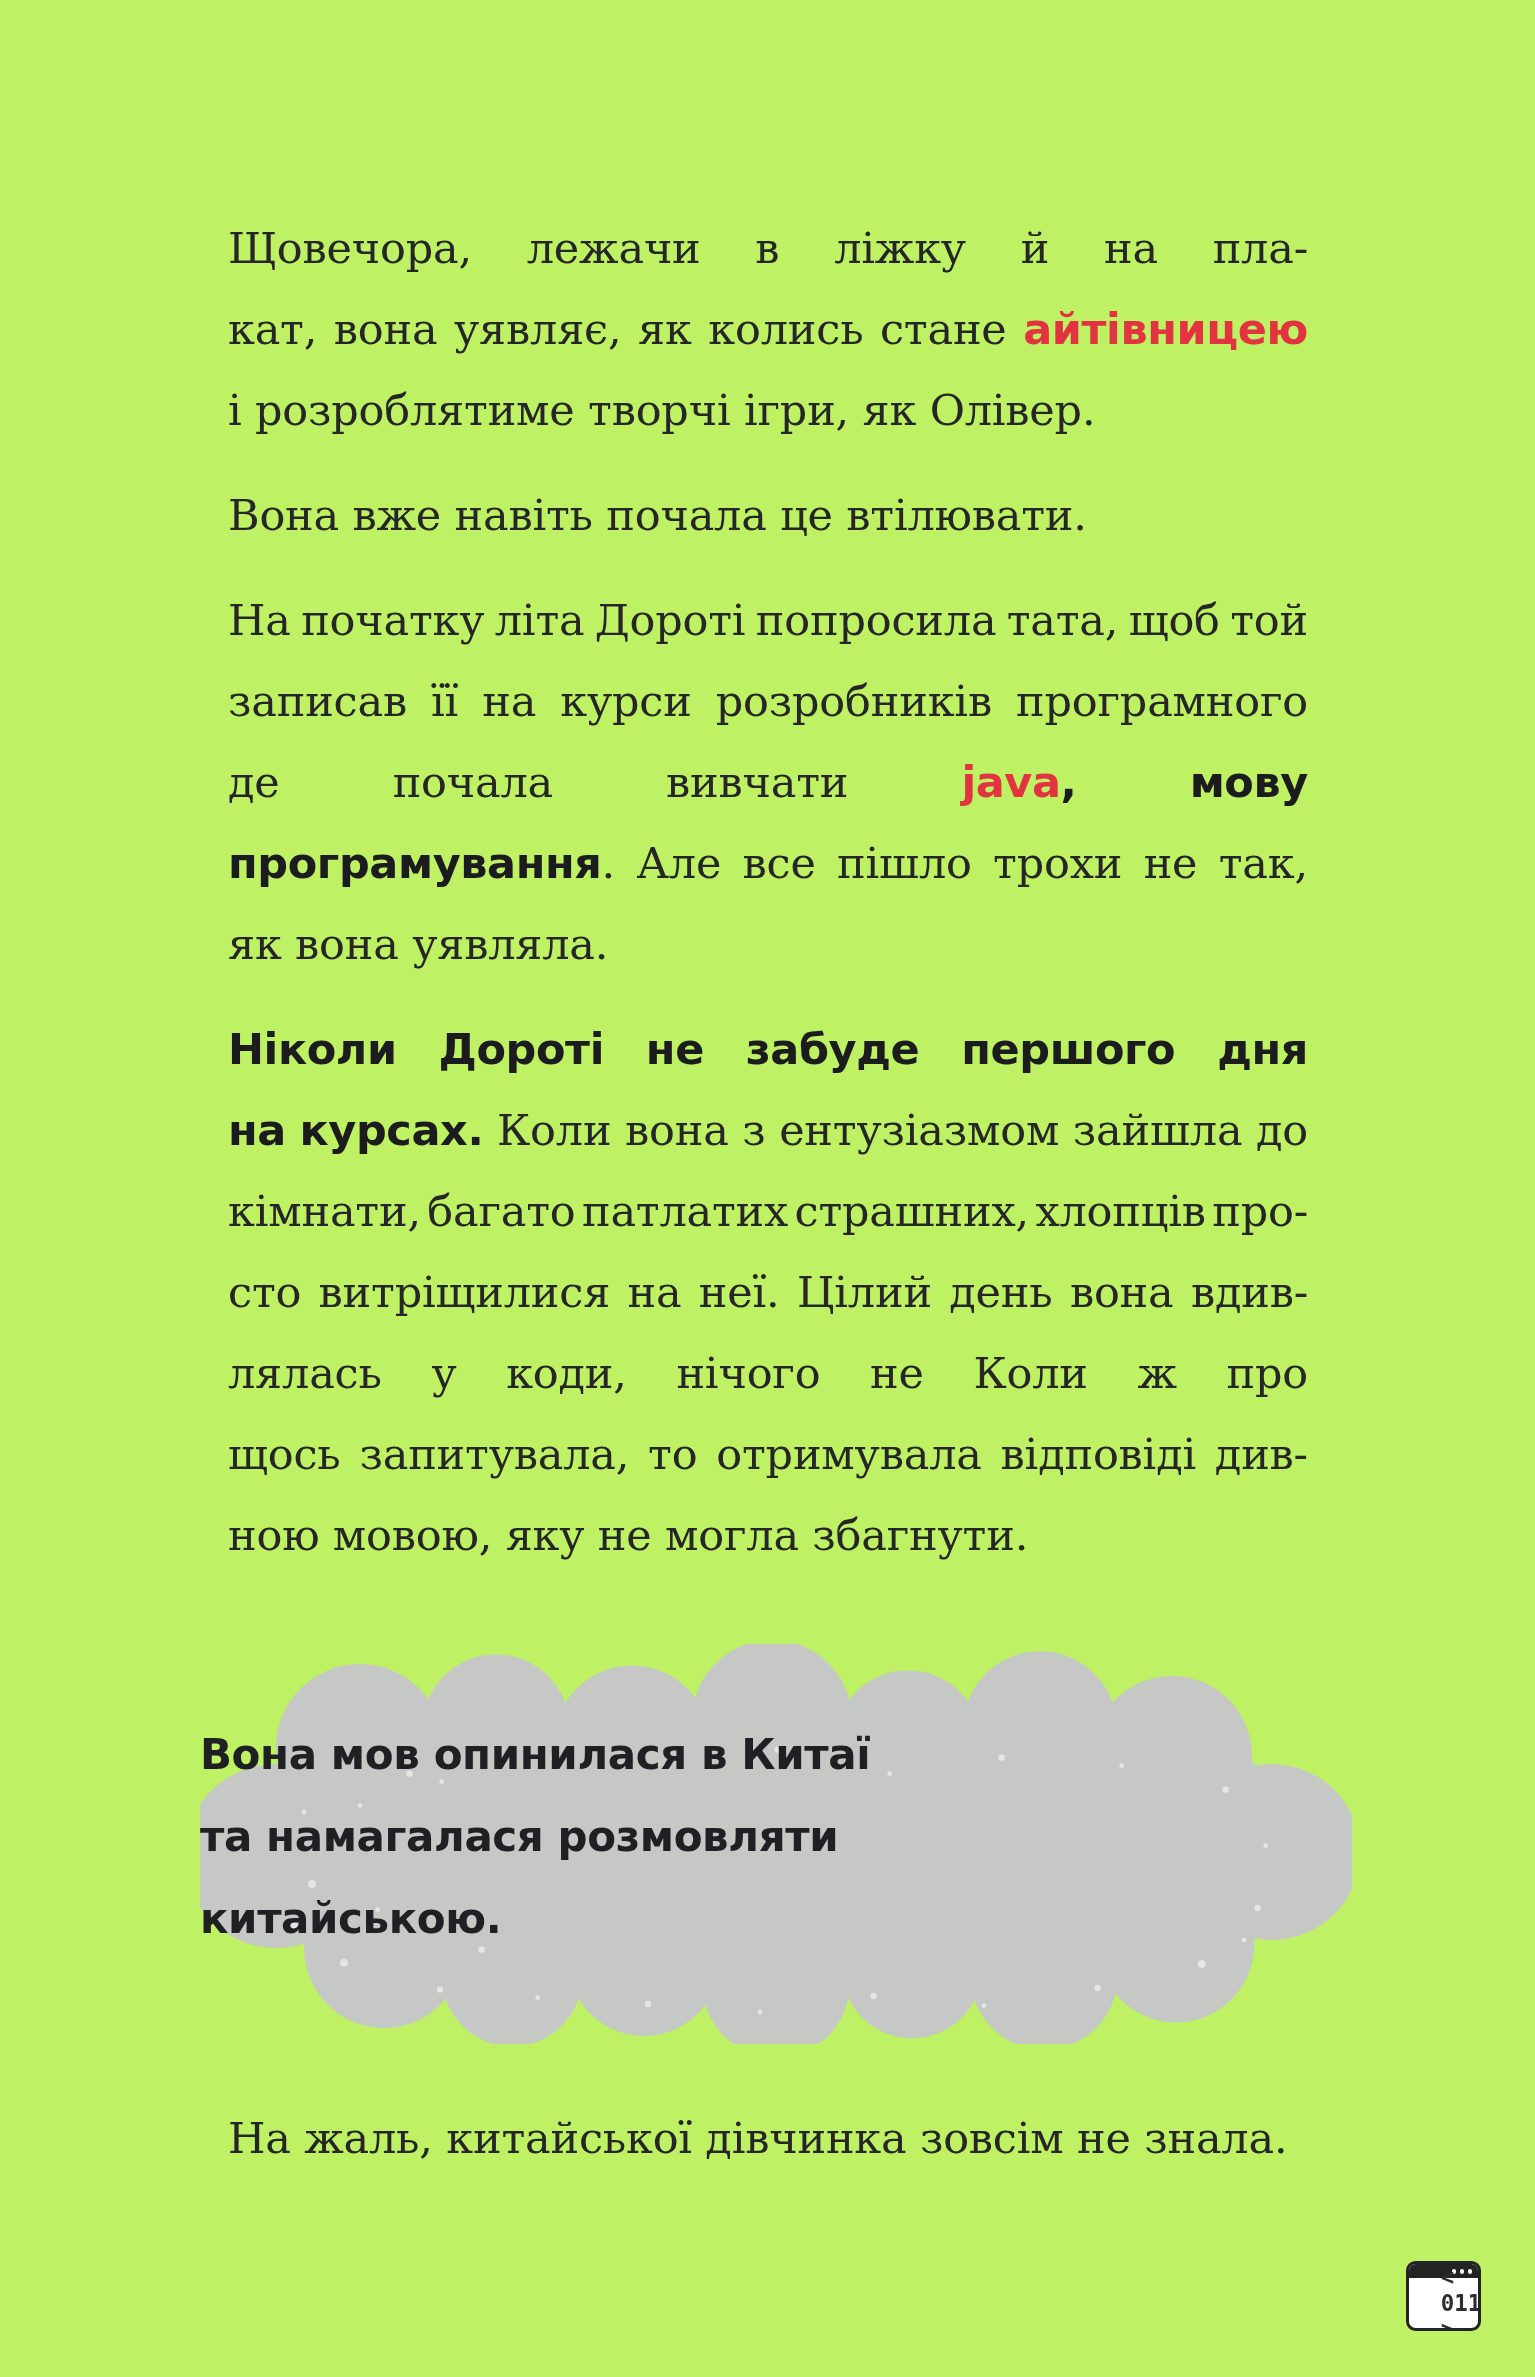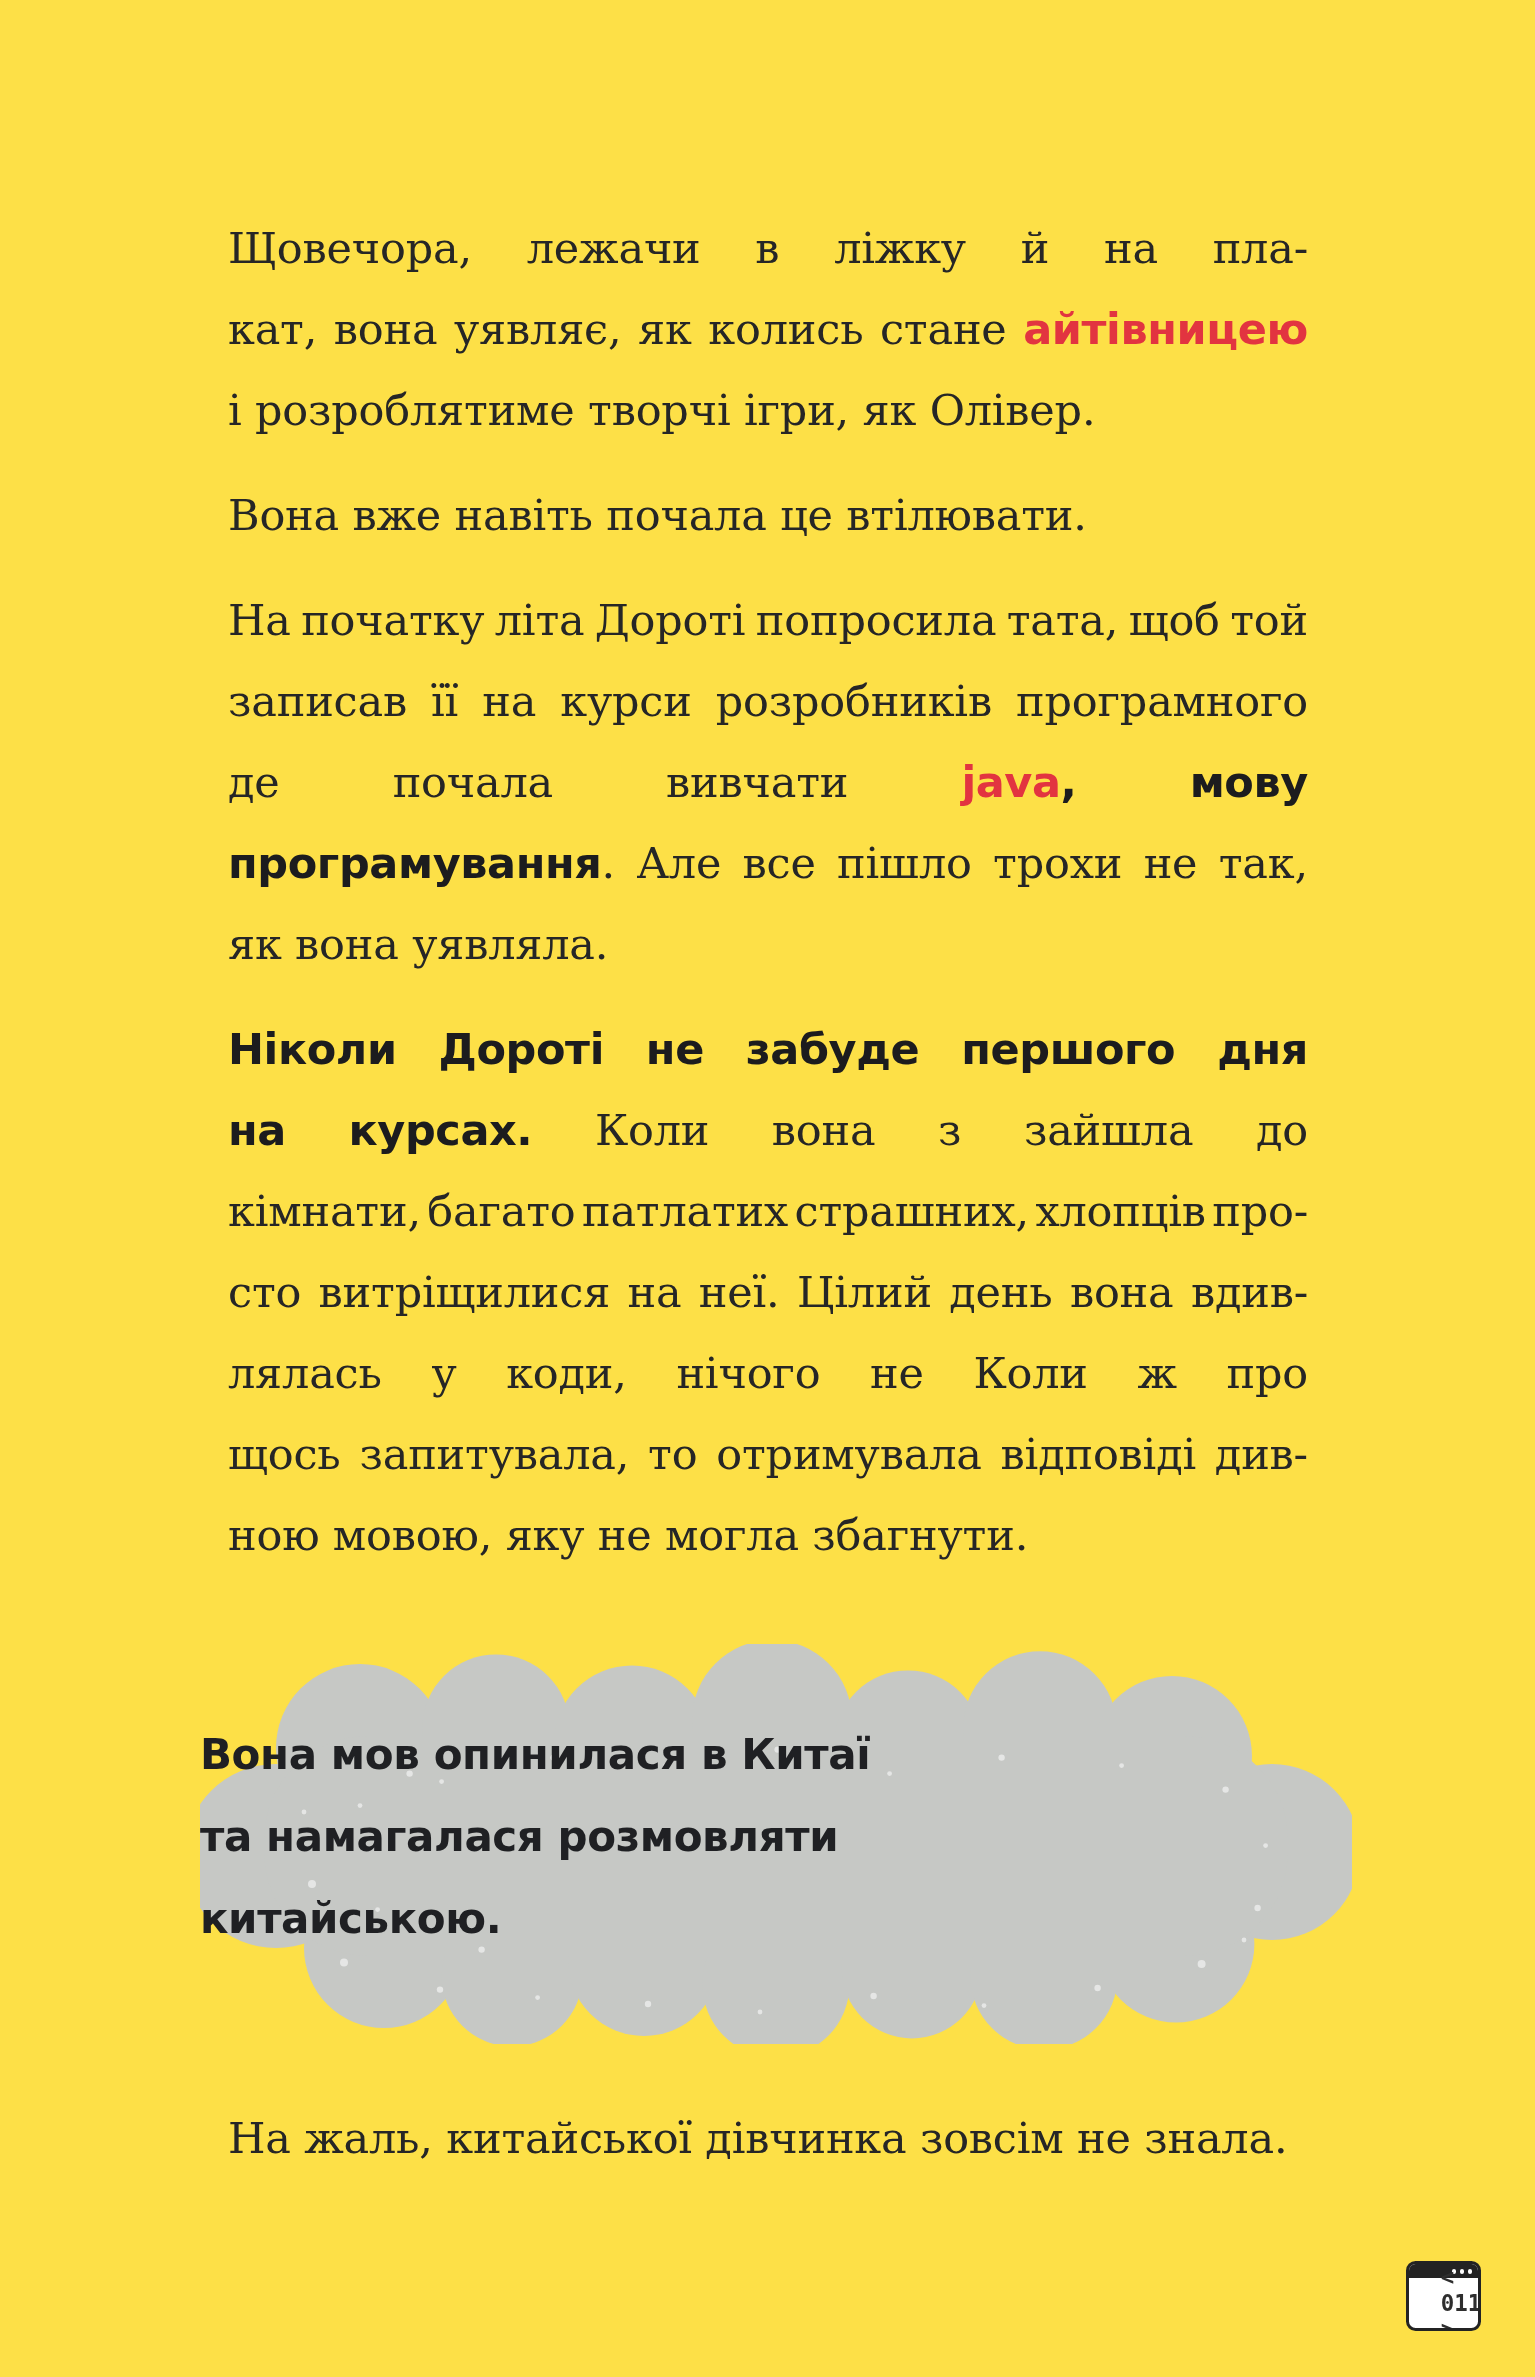--- a/index.html
+++ b/index.html
@@ -5,21 +5,21 @@
   html, body { margin: 0; padding: 0; }
   body {
     width: 1536px; height: 2377px;
     background: #ffffff;
     font-family: "DejaVu Serif", "Liberation Serif", serif;
     -webkit-font-smoothing: antialiased;
   }
   #page {
     position: relative;
     width: 1536px; height: 2377px;
-    background: #fde047;
+    background: #bef264;
     overflow: hidden;
   }
 
   
   #text-column {
     position: absolute;
     left: 228px; top: 208px;
     width: 1080px;
   }
   .para { margin: 0 0 24px 0; }
@@ -203,20 +203,21 @@
           <span class="word"><span class="run-bold">забуде</span></span>
           <span class="word"><span class="run-bold">першого</span></span>
           <span class="word"><span class="run-bold">дня</span></span>
         </div>
         <div class="line">
           <span class="word"><span class="run-bold">на</span></span>
           <span class="word"><span class="run-bold">курсах.</span></span>
           <span class="word"><span class="run-serif">Коли</span></span>
           <span class="word"><span class="run-serif">вона</span></span>
           <span class="word"><span class="run-serif">з</span></span>
+          <span class="word"><span class="run-serif">ентузіазмом</span></span>
           <span class="word"><span class="run-serif">зайшла</span></span>
           <span class="word"><span class="run-serif">до</span></span>
         </div>
         <div class="line">
           <span class="word"><span class="run-serif">кімнати,</span></span>
           <span class="word"><span class="run-serif">багато</span></span>
           <span class="word"><span class="run-serif">патлатих</span></span>
           <span class="word"><span class="run-serif">страшних,</span></span>
           <span class="word"><span class="run-serif">хлопців</span></span>
           <span class="word"><span class="run-serif">про-</span></span>

